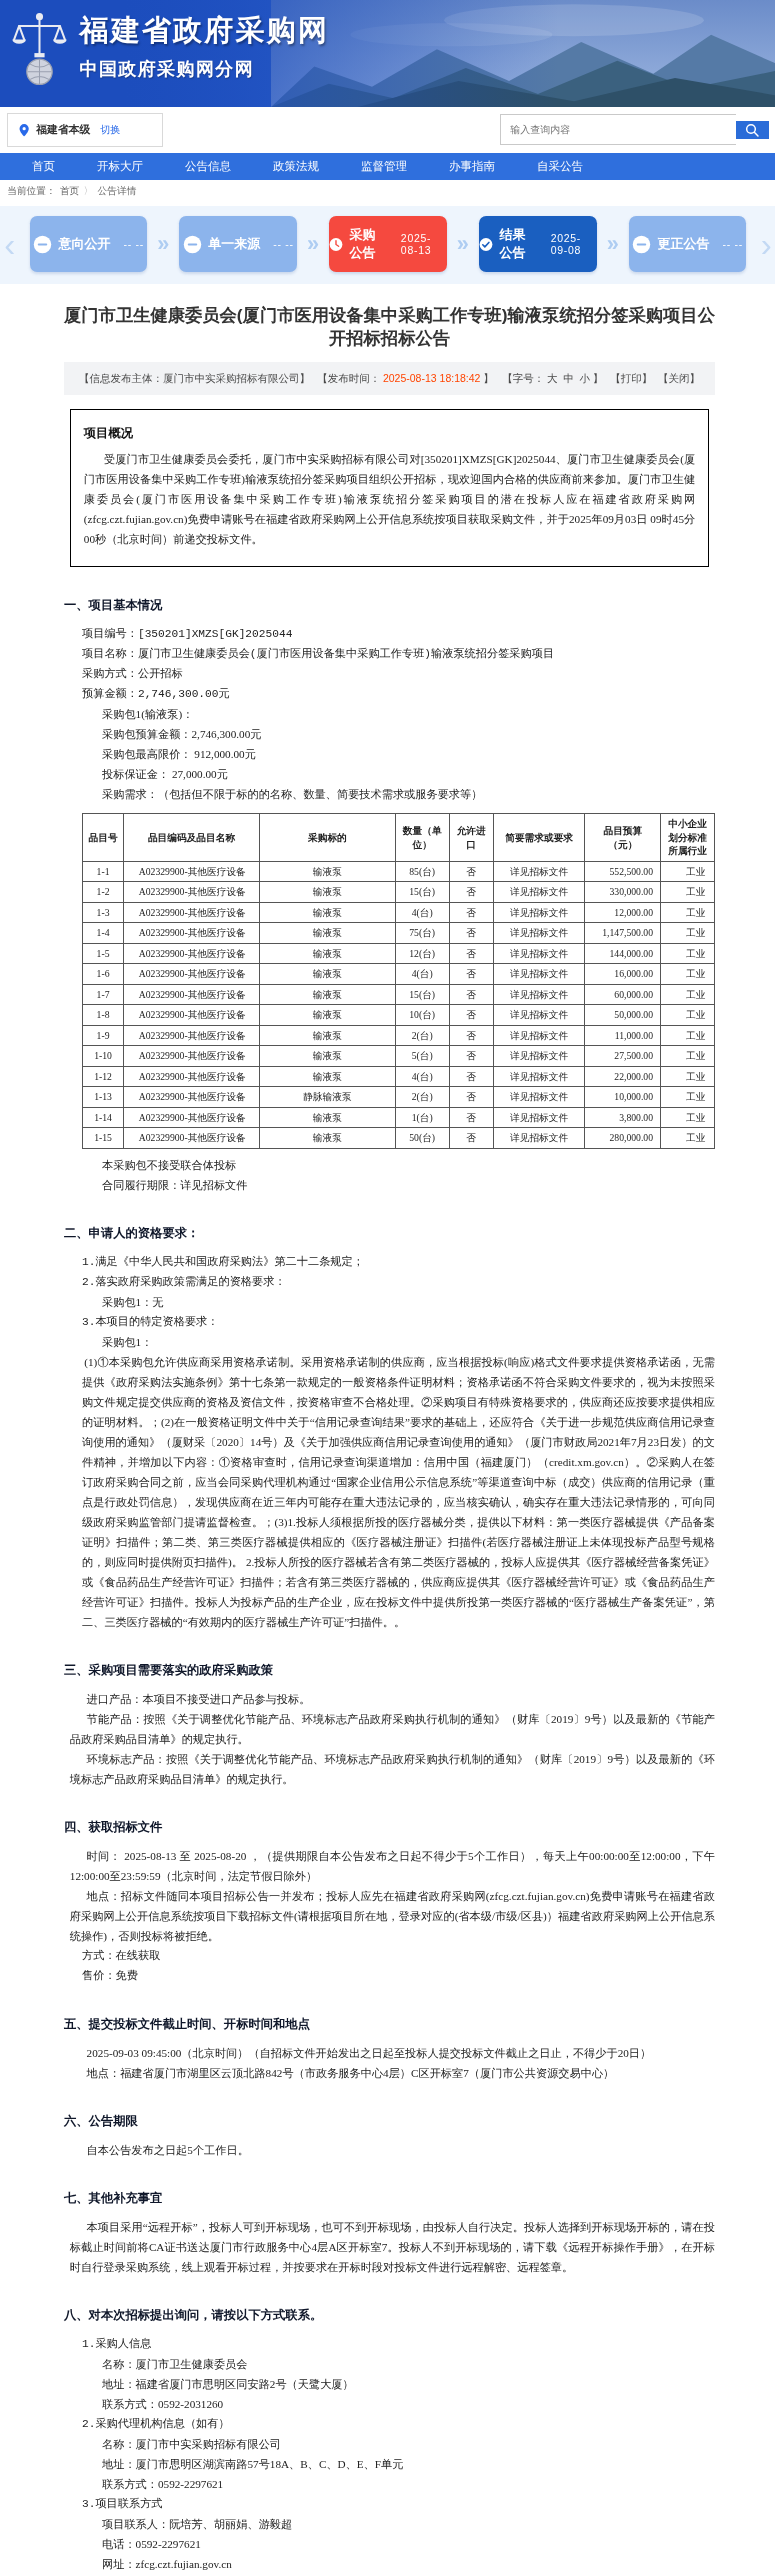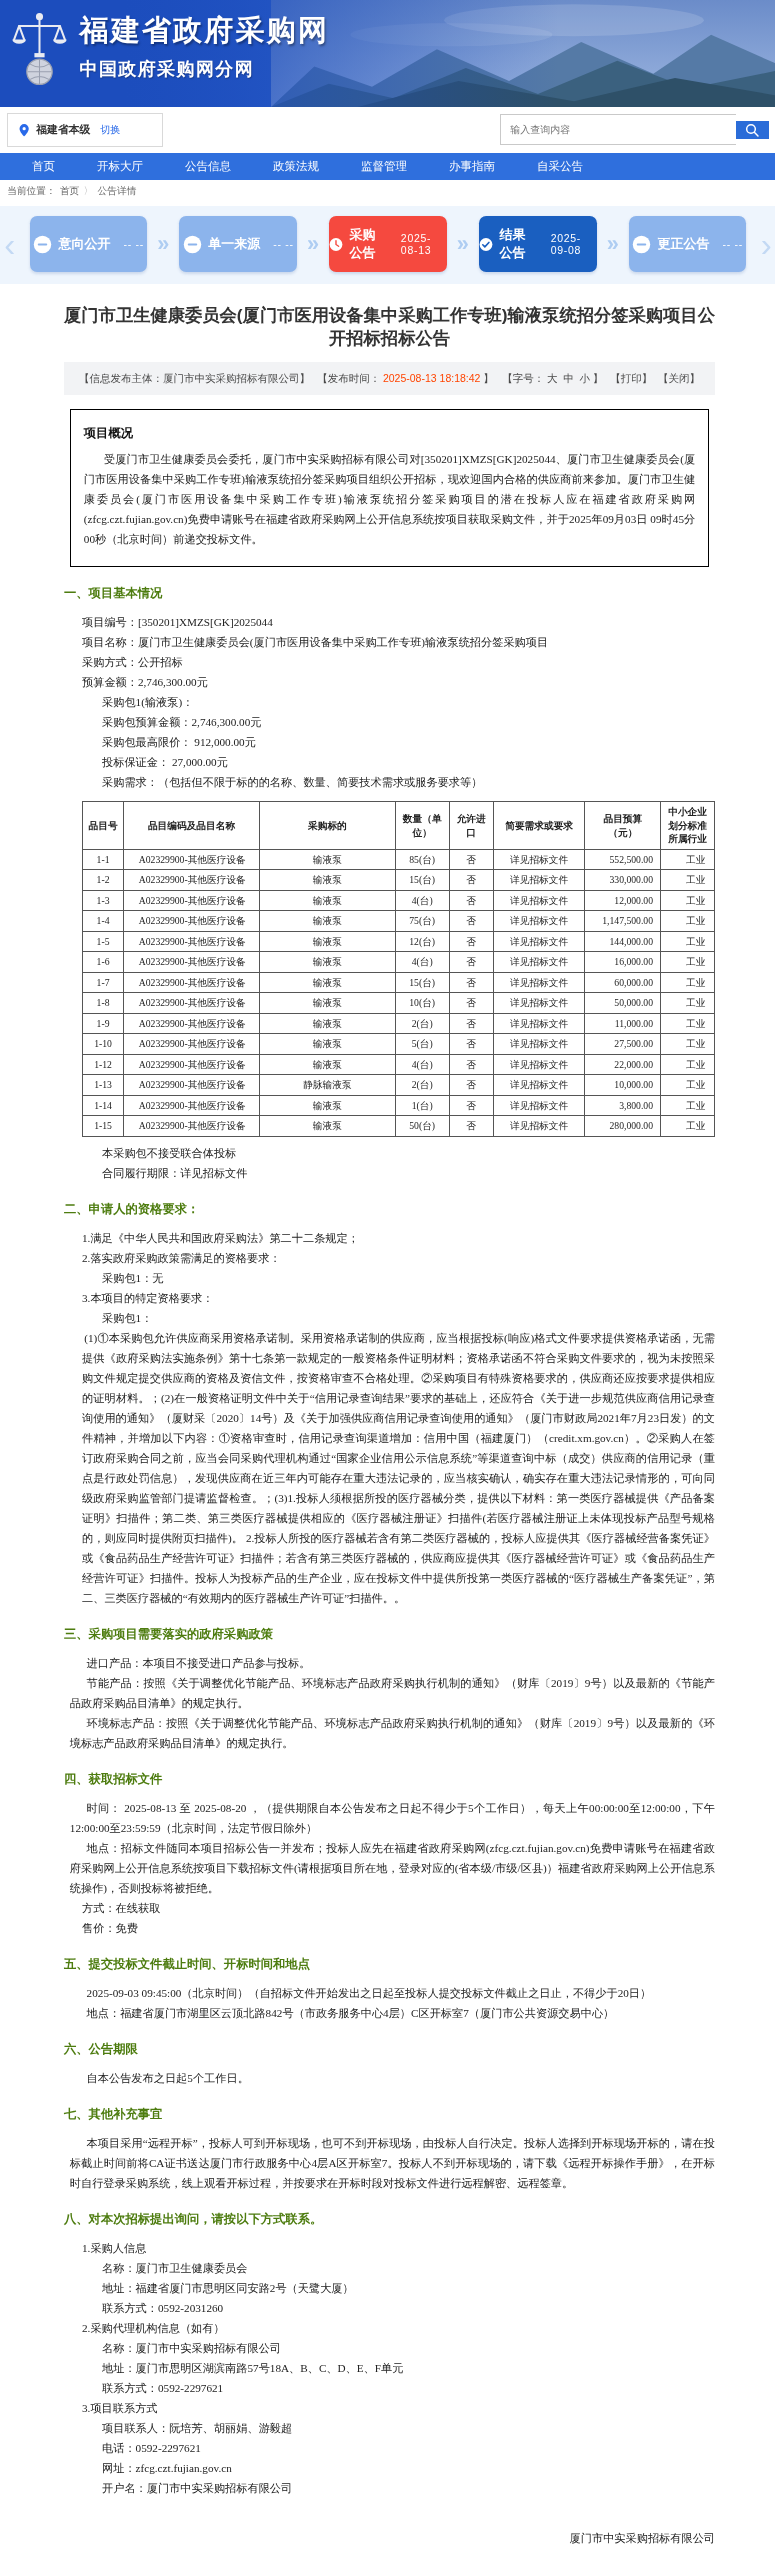--- a/index.html
+++ b/index.html
@@ -48,23 +48,23 @@
   .a-title{font-family:"Liberation Sans",sans-serif;text-align:center;font-size:17.3px;font-weight:bold;color:#333;margin:16px 0 11.5px;line-height:1.35;}
   .meta{background:#f2f3f5;text-align:center;font-size:10.5px;color:#4a4a4a;padding:9.4px 0;font-family:"Liberation Sans",sans-serif;}
   .meta span{margin:0 1.4px;}
   .meta .hot{color:#ff4400;}
   .meta .ctl{cursor:pointer;}
 
   .overview{border:0.7px solid #000;margin:14.4px 5.8px 4.3px;padding:5.8px 13px 17.3px;}
   .overview h2{font-family:"Liberation Sans",sans-serif;font-size:12.3px;font-weight:bold;color:#111;margin:8.7px 0 7.2px;}
   .overview p{font-size:11.2px;line-height:20px;margin:0;text-indent:1.8em;text-align:justify;}
 
-  .h-sec{font-family:"Liberation Sans",sans-serif;font-size:12.3px;font-weight:bold;color:#4d7c0f;margin:18px 0 10px;}
+  .h-sec{font-family:"Liberation Sans",sans-serif;font-size:12.3px;font-weight:bold;color:#0f172a;margin:30px 0 10px;}
   .doc-p{font-size:11.2px;line-height:20px;margin:0;}
-  .lv1{margin-left:18px;}
+  .lv1{margin-left:18px;font-family:Liberation Mono, monospace;}
   .lv2{margin-left:38px;}
   .ind{margin-left:5.8px;text-indent:1.5em;text-align:justify;}
   .just-flat{margin-left:18px;text-align:justify;text-indent:0.2em;}
 
   table.items{border-collapse:collapse;margin:8.7px 0 5.8px 18px;width:calc(100% - 18px);font-size:9.7px;font-family:"Liberation Serif",serif;}
   table.items th,table.items td{border:0.7px solid #555;padding:2.9px 4.3px;line-height:13.7px;color:#222;}
   table.items th{font-weight:bold;text-align:center;}
   table.items td{text-align:center;}
   table.items td:nth-child(2){text-align:center;padding-left:5.8px;}
   table.items td:nth-child(7){text-align:right;padding-right:7.2px;}

